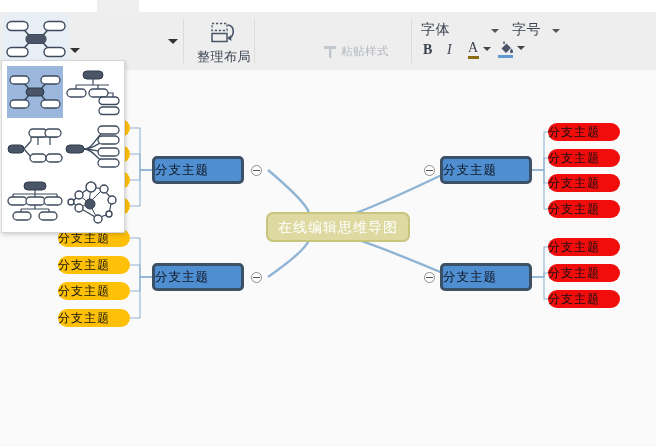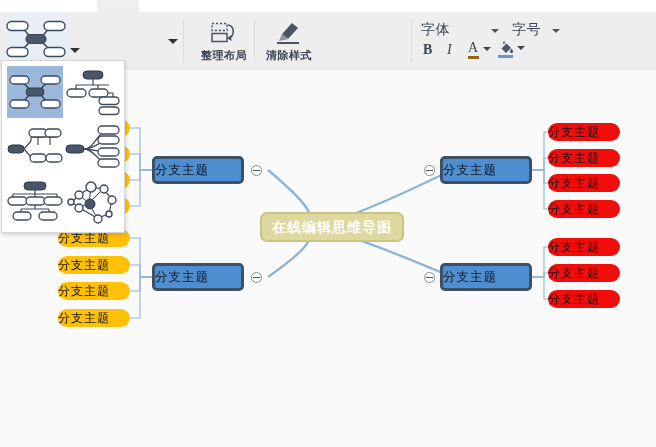--- a/index.html
+++ b/index.html
@@ -52,21 +52,21 @@
   #theme-caret{
     position:absolute;left:168px;top:27px;width:0;height:0;
     border-left:5px solid transparent;border-right:5px solid transparent;
     border-top:5px solid #333;
   }
 
   
   .cmdbtn{position:absolute;width:58px;text-align:center;}
   .cmdbtn .cicon{height:26px;margin-top:5px;}
   .cmdbtn .clabel{
-    font-size:11px;color:#3b4351;letter-spacing:.5px;margin-top:1px;font-weight:bold;
+    font-size:13px;color:#3b4351;letter-spacing:.5px;margin-top:1px;
   }
 
   
   .smallcmd{position:absolute;height:20px;}
   .smallcmd .sicon{
     position:absolute;left:0;top:2px;width:16px;height:16px;
   }
   .smallcmd .slabel{
     position:absolute;left:19px;top:2px;font-size:11.5px;
     color:#b4b8bf;letter-spacing:.5px;white-space:nowrap;
@@ -177,32 +177,31 @@
         <rect x="3" y="12.5" width="15" height="8" fill="none" stroke="#4a5568" stroke-width="1.5"></rect>
         <path d="M19 4 C26 5 26 16 19 17" fill="none" stroke="#4a5568" stroke-width="1.6"></path>
         <path d="M22 14 L18.5 17.5 L22.5 20 Z" fill="#4a5568"></path>
       </svg>
     </div>
     <div class="clabel">整理布局</div>
   </div>
 
   <div class="rsep" style="left:254px;"></div>
 
-  <div class="cmdbtn" style="left:260px;top:4px;">
-    <div class="cicon">
-      <svg width="30" height="26" viewBox="0 0 30 26">
-        <path d="M18 2 L24 7 L14 18 L8 13 Z" fill="#4a5568"></path>
-        <path d="M8 13 L5 20 L13.5 18.2 Z" fill="#8a93a3"></path>
-        <rect x="3" y="21" width="22" height="2" fill="#4a5568"></rect>
+
+
+  <div class="smallcmd" style="left:322px;top:30px;width:84px;">
+    <div class="sicon">
+      <svg width="16" height="16" viewBox="0 0 16 16">
+        <rect x="2" y="2" width="12" height="3" fill="#c3c7cf"></rect>
+        <rect x="7" y="5" width="2.4" height="9" fill="#c3c7cf"></rect>
       </svg>
     </div>
-    <div class="clabel">清除样式</div>
-  </div>
-
-
+    <div class="slabel">粘贴样式</div>
+  </div>
 
   <div class="rsep" style="left:411px;"></div>
 
   <div class="fontfield" style="left:419px;top:8px;width:86px;">
     <div class="ftext">字体</div>
     <div class="fcaret" style="left:72px;"></div>
   </div>
 
   <div class="fontfield" style="left:510px;top:8px;width:56px;">
     <div class="ftext">字号</div>
@@ -338,21 +337,21 @@
       <path d="M532 100 L544 100 L544 88  L554 88" stroke-width="1.1"></path>
       <path d="M532 100 L544 100 L544 113 L554 113" stroke-width="1.1"></path>
       <path d="M532 100 L544 100 L544 139 L554 139" stroke-width="1.1"></path>
 
       <path d="M532 207 L544 207 L544 177 L554 177" stroke-width="1.1"></path>
       <path d="M532 207 L544 207 L544 203 L554 203" stroke-width="1.1"></path>
       <path d="M532 207 L544 207 L544 229 L554 229" stroke-width="1.1"></path>
     </g>
   </svg>
 
-  <div class="node root" style="left:260px;top:142px;font-weight:bold;">在线编辑思维导图</div>
+  <div class="node root" style="left:266px;top:142px;">在线编辑思维导图</div>
 
   <div class="node branch" style="left:152px;top:86px;">分支主题</div>
   <div class="node branch" style="left:152px;top:193px;">分支主题</div>
   <div class="node branch" style="left:440px;top:86px;">分支主题</div>
   <div class="node branch" style="left:440px;top:193px;">分支主题</div>
 
   <div class="collapser" style="left:251px;top:95px;"></div>
   <div class="collapser" style="left:251px;top:202px;"></div>
   <div class="collapser" style="left:424px;top:95px;"></div>
   <div class="collapser" style="left:424px;top:202px;"></div>

